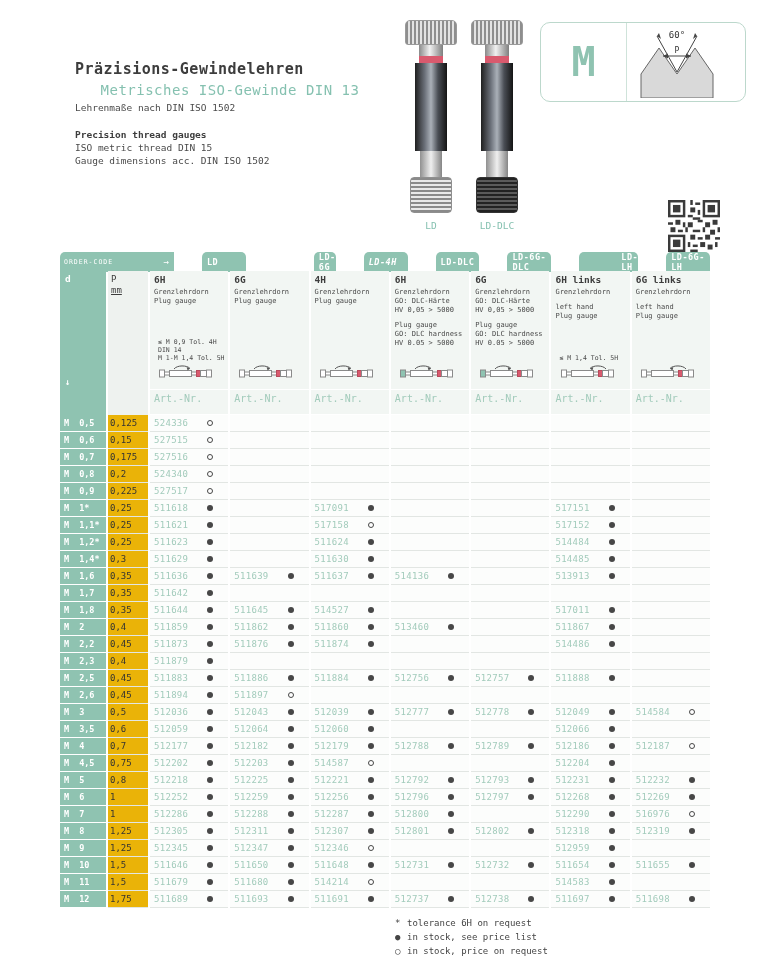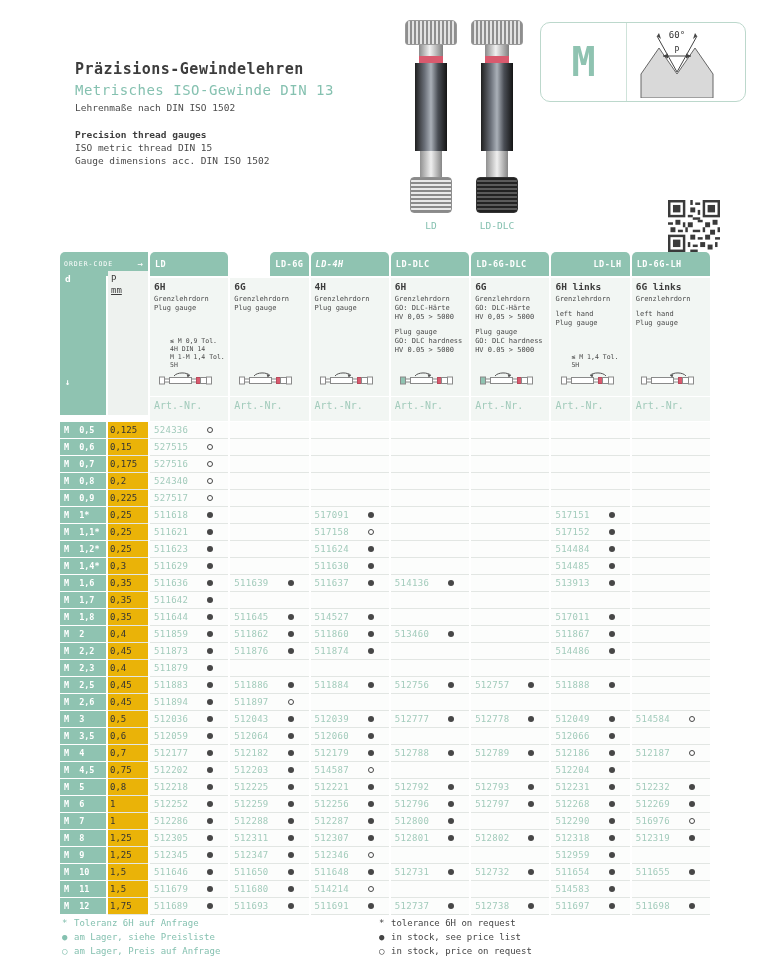--- a/index.html
+++ b/index.html
@@ -12,21 +12,21 @@
     --red:#d95a6e;
     --rowline:#e2e6e3;
   }
   *{box-sizing:border-box; margin:0; padding:0;}
   body{background:#e8e8e8; font-family:"DejaVu Sans Mono","Liberation Sans",monospace;}
   .page{position:relative; width:764px; height:973px; background:#ffffff; overflow:hidden; margin:0 auto;}
 
   
   .hdr{position:absolute; left:75px; top:60px; width:310px;}
   .hdr .t1{font-size:15px; font-weight:bold; color:var(--dark); letter-spacing:0.5px;}
-  .hdr .t2{font-size:14px; color:var(--teal-text); margin-top:4px; letter-spacing:0.5px;}
+  .hdr .t2{font-size:14px; color:var(--teal-text); margin-top:4px; letter-spacing:0.5px;text-align:center;}
   .hdr .t3{font-size:9.5px; color:#4a4a4a; margin-top:4px;}
   .hdr .t4{font-size:9.5px; font-weight:bold; color:var(--dark); margin-top:16px;}
   .hdr .t5,.hdr .t6{font-size:9.5px; color:#4a4a4a; margin-top:2px;}
 
   
   .gauge{position:absolute; top:20px; width:58px;}
   .gauge > div{margin:0 auto;}
   .g-cap{width:52px; height:25px; border-radius:5px 5px 3px 3px;
     background:repeating-linear-gradient(90deg,#8e8e8e 0 2px,#e3e3e3 2px 4px);
     border:1px solid #9a9a9a;}
@@ -46,33 +46,33 @@
     border-right:1px solid #cfe3da;}
   .typebox .mletter{font-size:40px; font-weight:bold; color:var(--teal); line-height:1;}
   .typebox .profcell{flex:1; display:flex; align-items:center; justify-content:flex-start;}
 
   
   .qr{position:absolute; left:668px; top:200px; width:52px; height:52px;}
 
   
   .gtable{position:absolute; left:60px; top:252px; width:650px;}
   .grid9{display:grid; grid-template-columns:46px 40px repeat(7,1fr); column-gap:2px;}
-  .tabs-row{height:24px; margin-bottom:2px;}
+  .tabs-row{height:17px; margin-bottom:2px;gap:28px;}
   .oc-tab{grid-column:1 / 3; background:var(--teal); border-radius:5px 0 0 0; color:#fff;
     font-size:6.5px; letter-spacing:1px; display:flex; align-items:center; padding:0 4px;}
   .oc-tab .oc-arrow{margin-left:auto; font-size:9px;}
   .tab{background:var(--teal); border-radius:5px 5px 0 0; color:#fff; font-size:8.5px; font-weight:bold;
     display:flex; align-items:center; padding-left:5px; letter-spacing:0.5px;}
 
   .spec-row{height:118px; margin-bottom:1px;}
   .spec-cell{position:relative; background:var(--specbg); padding:3px 2px 0 4px; overflow:hidden;}
   .spec-tol{font-size:9.5px; font-weight:bold; color:var(--dark); margin-bottom:3px;}
   .spec-group{margin-bottom:6px;}
   .spec-group div{font-size:7px; color:#4a4a4a; line-height:9px;}
-  .spec-note{position:absolute; left:20px; bottom:27px;}
+  .spec-note{position:absolute; left:8px; bottom:27px;}
   .spec-note div{font-size:6.5px; color:#4a4a4a; line-height:8px;}
   .spec-icon{position:absolute; left:0; right:0; bottom:3px; text-align:center;}
 
   .dhead{position:absolute; left:0; top:19px; width:46px; height:144px; background:var(--teal); z-index:2;
     color:#fff; font-weight:bold;}
   .dhead .dl{position:absolute; left:5px; top:2px; font-size:9.5px;}
   .dhead .da{position:absolute; left:5px; bottom:28px; font-size:9px;}
   .phead{position:absolute; left:48px; top:19px; width:40px; height:144px; background:#eef2ef; z-index:2;
     color:#3c3c3c;}
   .phead .pl{position:absolute; left:3px; top:3px; font-size:9px;}
@@ -92,21 +92,21 @@
   .pcol{display:flex; align-items:center; padding-left:4px; border-bottom:1px solid var(--rowline);
     background:#fcfdfc;}
   .pcol .nr{font-size:9px; color:var(--artnr); letter-spacing:0.3px;}
   .pcol .dot{width:6px; height:6px; border-radius:50%; background:#474747; margin-left:auto; margin-right:15px;}
   .pcol .ring{width:6px; height:6px; border-radius:50%; border:1.2px solid #474747; background:#fff;
     margin-left:auto; margin-right:15px;}
 
   
   .legend{position:absolute; top:916px; font-size:9px; line-height:14px;}
   .legend.de{left:62px; color:var(--teal-text);}
-  .legend.en{left:379px; color:#454545;}
+  .legend.en{left:395px; color:#454545;}
   .legend .sym{display:inline-block; width:12px;}
 </style>
 </head>
 <body>
 
 <div class="page">
 
   <div class="hdr">
     <div class="t1">Präzisions-Gewindelehren</div>
     <div class="t2">Metrisches ISO-Gewinde DIN 13</div>
@@ -1156,24 +1156,19 @@
             <span class="dot"></span>
           </div>
           <div class="pcol">
             <span class="nr">511698</span>
             <span class="dot"></span>
           </div>
         </div>
       </div>
   </div>
 
-  <div class="legend de" id="legend-de">
-      <div class="lline"><span class="sym">*</span><span>Toleranz 6H auf Anfrage</span></div>
-      <div class="lline"><span class="sym">●</span><span>am Lager, siehe Preisliste</span></div>
-      <div class="lline"><span class="sym">○</span><span>am Lager, Preis auf Anfrage</span></div>
-    </div>
   <div class="legend en" id="legend-en">
       <div class="lline"><span class="sym">*</span><span>tolerance 6H on request</span></div>
       <div class="lline"><span class="sym">●</span><span>in stock, see price list</span></div>
       <div class="lline"><span class="sym">○</span><span>in stock, price on request</span></div>
     </div>
 
 </div>
 
 </body></html>

